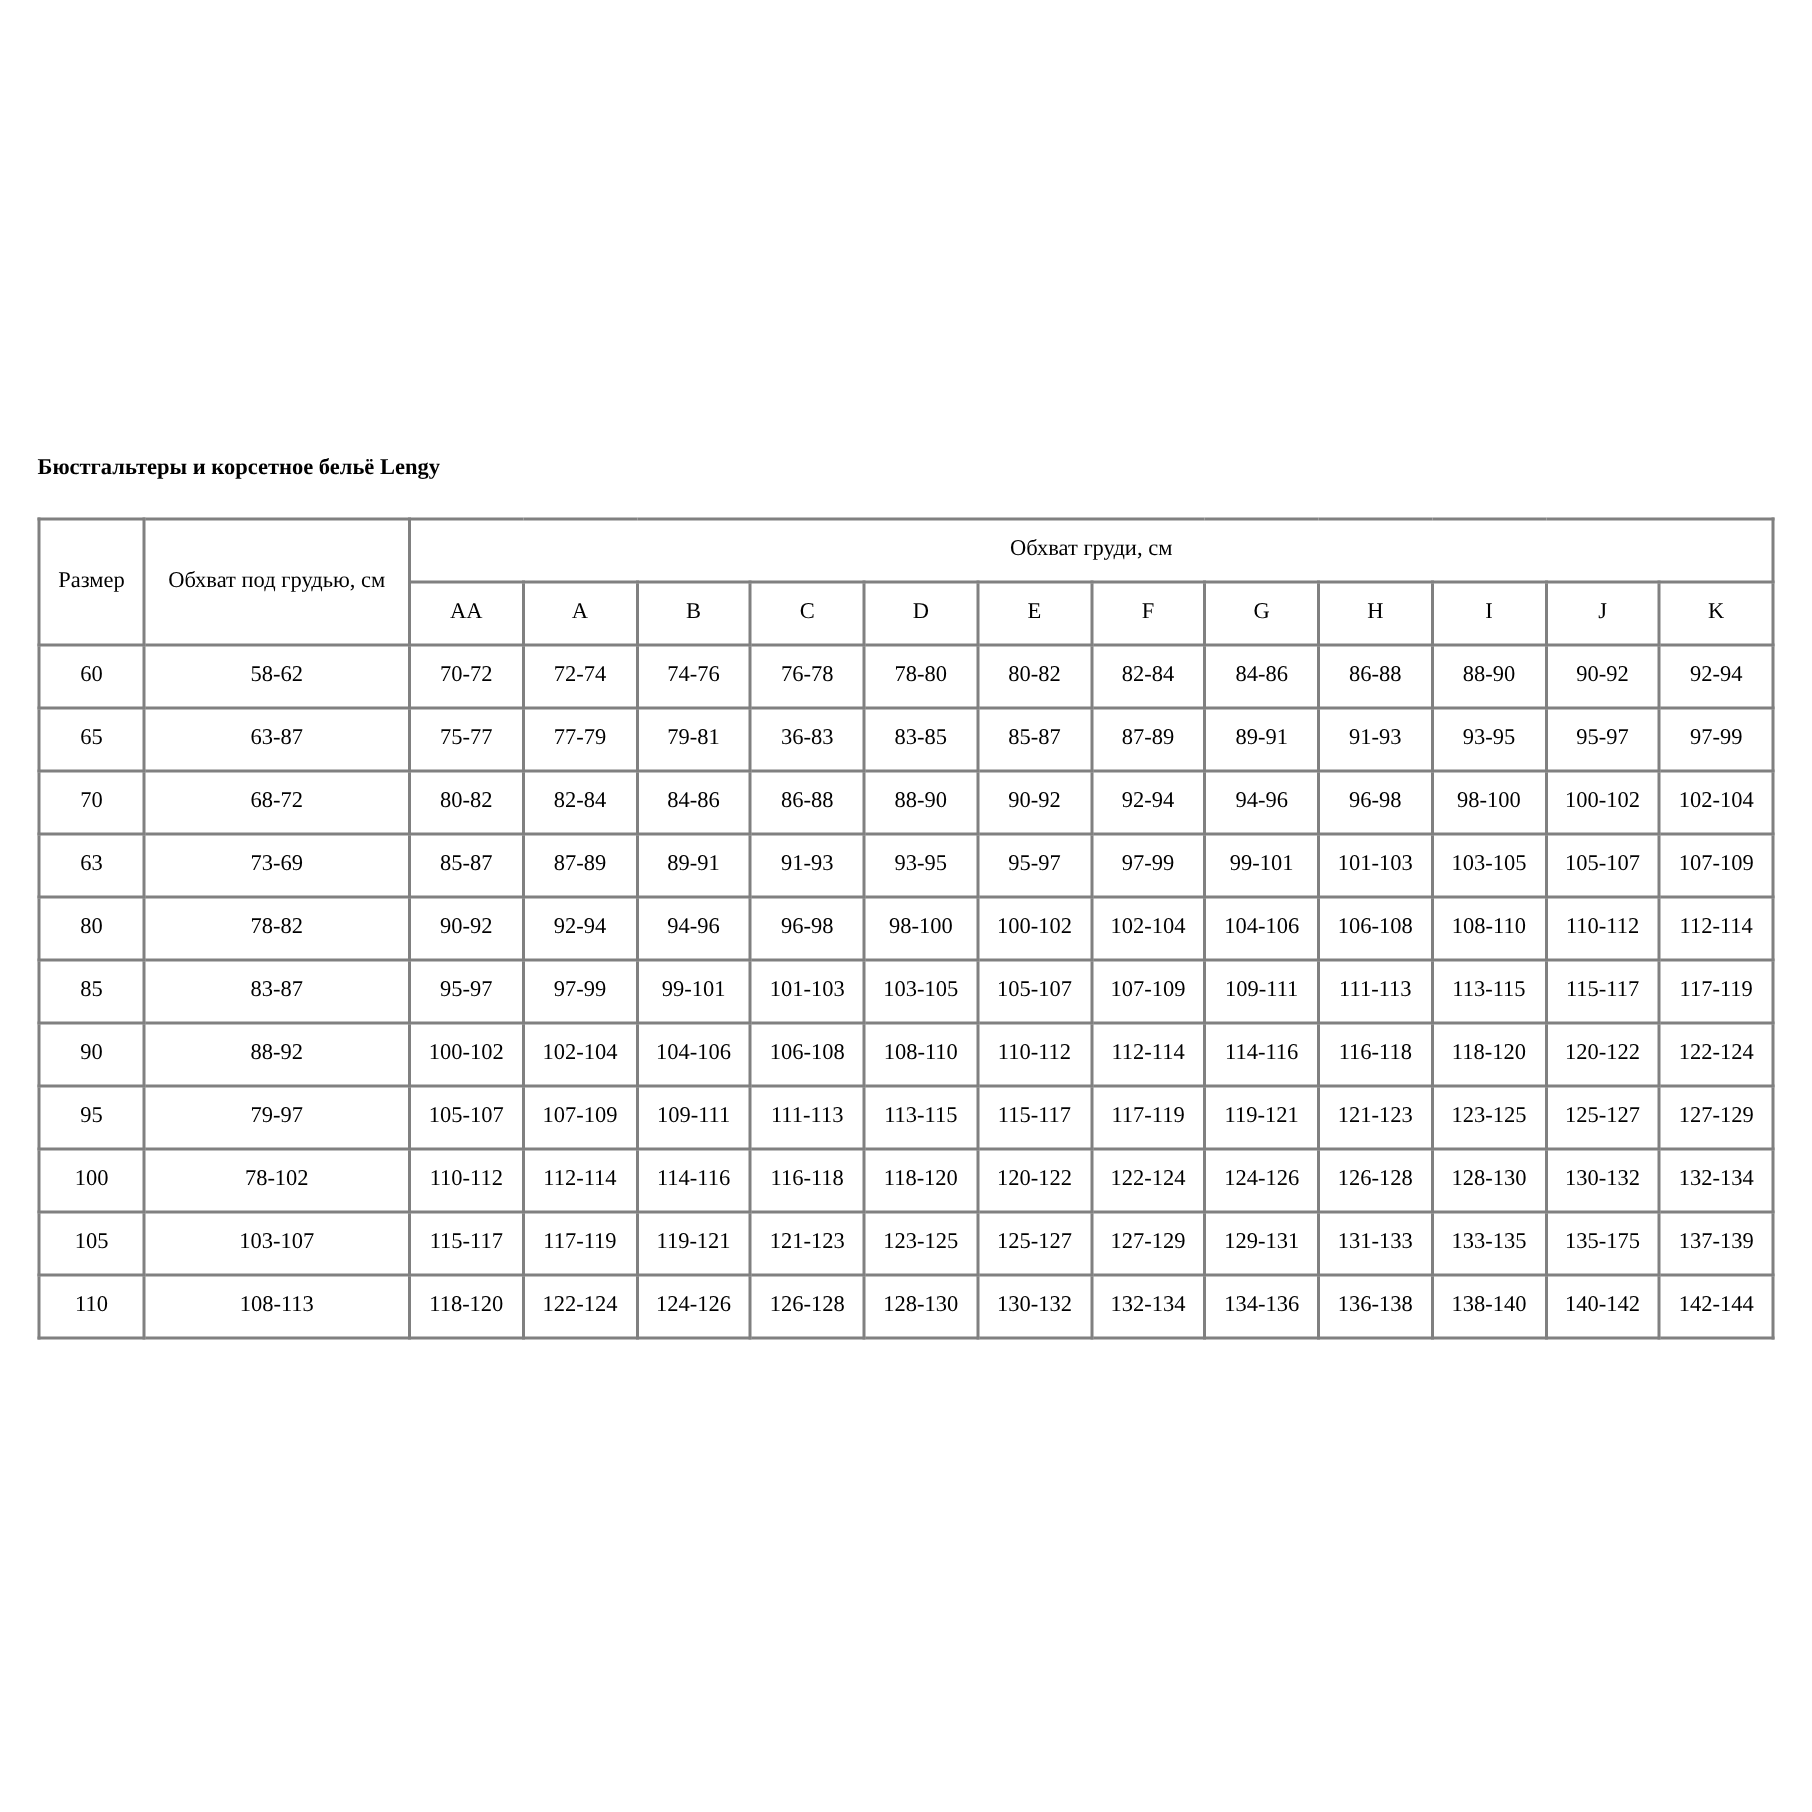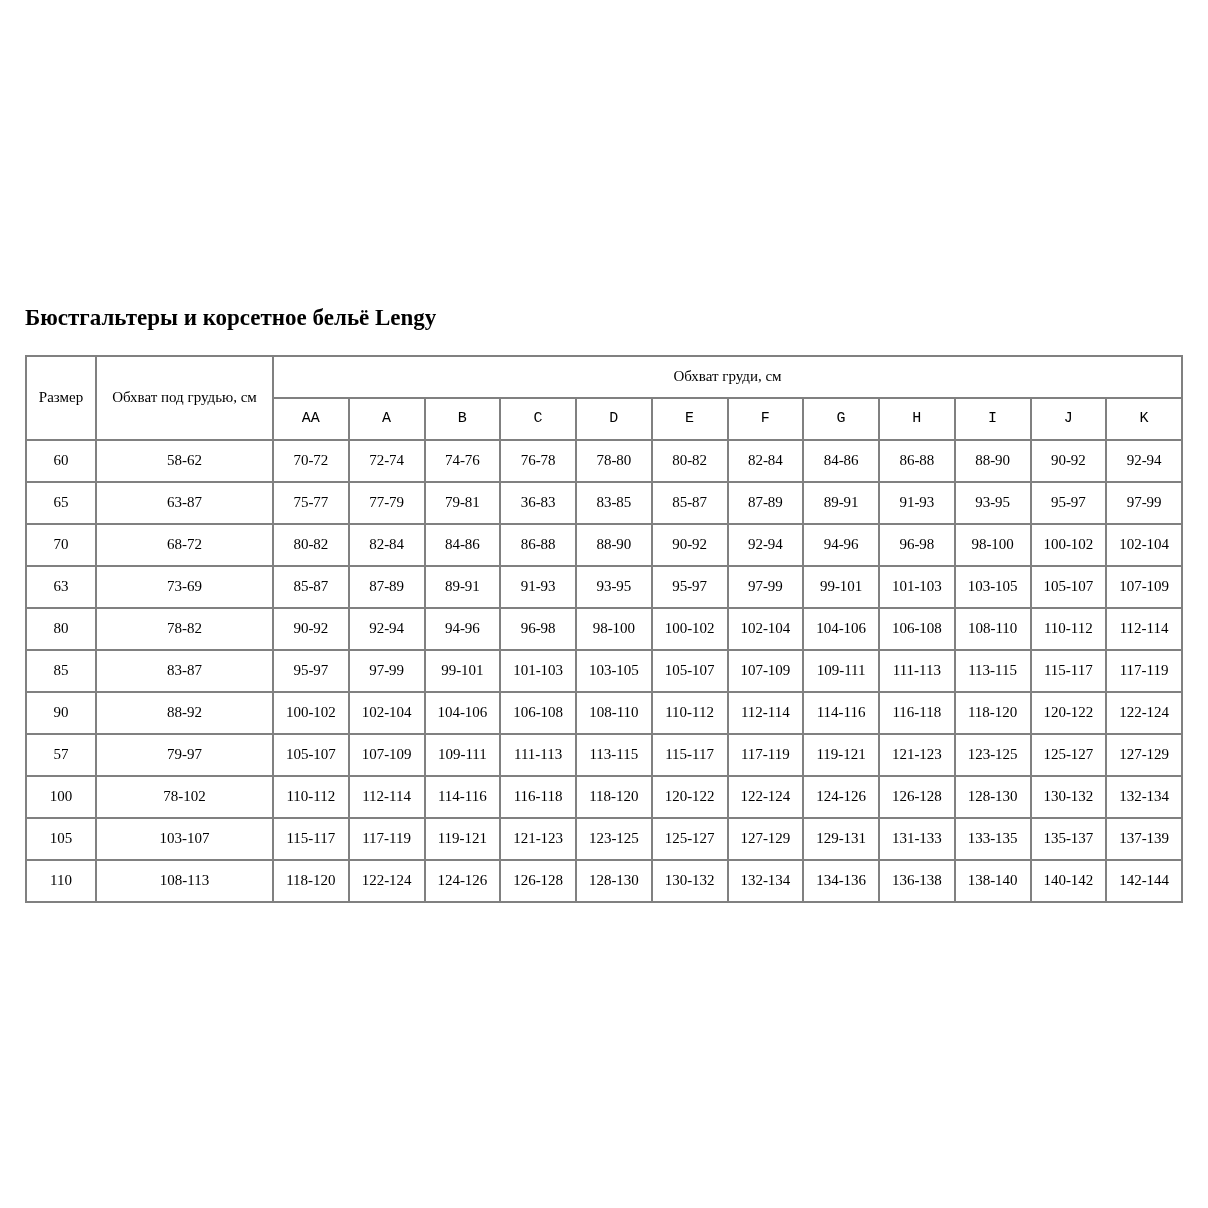--- a/index.html
+++ b/index.html
@@ -17,21 +17,21 @@
     overflow: hidden;
   }
   .content {
     position: absolute;
     left: 25px;
     top: 303px;
     width: 1158px;
   }
   .page-title {
     margin: 0 0 22px 0;
-    font-size: 23px;
+    font-size: 15px;
     line-height: 1.3;
     font-weight: bold;
     color: #000000;
   }
   table.size-table {
     border-collapse: collapse;
     table-layout: fixed;
     width: 1158px;
     font-size: 15px;
     color: #000000;
@@ -40,21 +40,21 @@
   table.size-table td {
     border: 2px solid #808080;
     text-align: center;
     vertical-align: middle;
     font-weight: normal;
     padding: 0 2px;
     overflow: hidden;
     white-space: nowrap;
   }
   tr.group-header-row th { height: 40px; }
-  tr.cup-header-row th  { height: 40px; font-family: Liberation Mono, monospace; }
+  tr.cup-header-row th  { height: 40px; }
   tbody tr td           { height: 40px; }
   col.col-size      { width: 70px; }
   col.col-underbust { width: 177px; }
 </style>
 </head>
 <body>
 
 <div class="page">
   <div class="content">
     <h1 class="page-title">Бюстгальтеры и корсетное бельё Lengy</h1>
@@ -204,21 +204,21 @@
             <td>108-110</td>
             <td>110-112</td>
             <td>112-114</td>
             <td>114-116</td>
             <td>116-118</td>
             <td>118-120</td>
             <td>120-122</td>
             <td>122-124</td>
           </tr>
           <tr>
-            <td>57</td>
+            <td>95</td>
             <td>79-97</td>
             <td>105-107</td>
             <td>107-109</td>
             <td>109-111</td>
             <td>111-113</td>
             <td>113-115</td>
             <td>115-117</td>
             <td>117-119</td>
             <td>119-121</td>
             <td>121-123</td>
@@ -248,21 +248,21 @@
             <td>115-117</td>
             <td>117-119</td>
             <td>119-121</td>
             <td>121-123</td>
             <td>123-125</td>
             <td>125-127</td>
             <td>127-129</td>
             <td>129-131</td>
             <td>131-133</td>
             <td>133-135</td>
-            <td>135-137</td>
+            <td>135-175</td>
             <td>137-139</td>
           </tr>
           <tr>
             <td>110</td>
             <td>108-113</td>
             <td>118-120</td>
             <td>122-124</td>
             <td>124-126</td>
             <td>126-128</td>
             <td>128-130</td>

